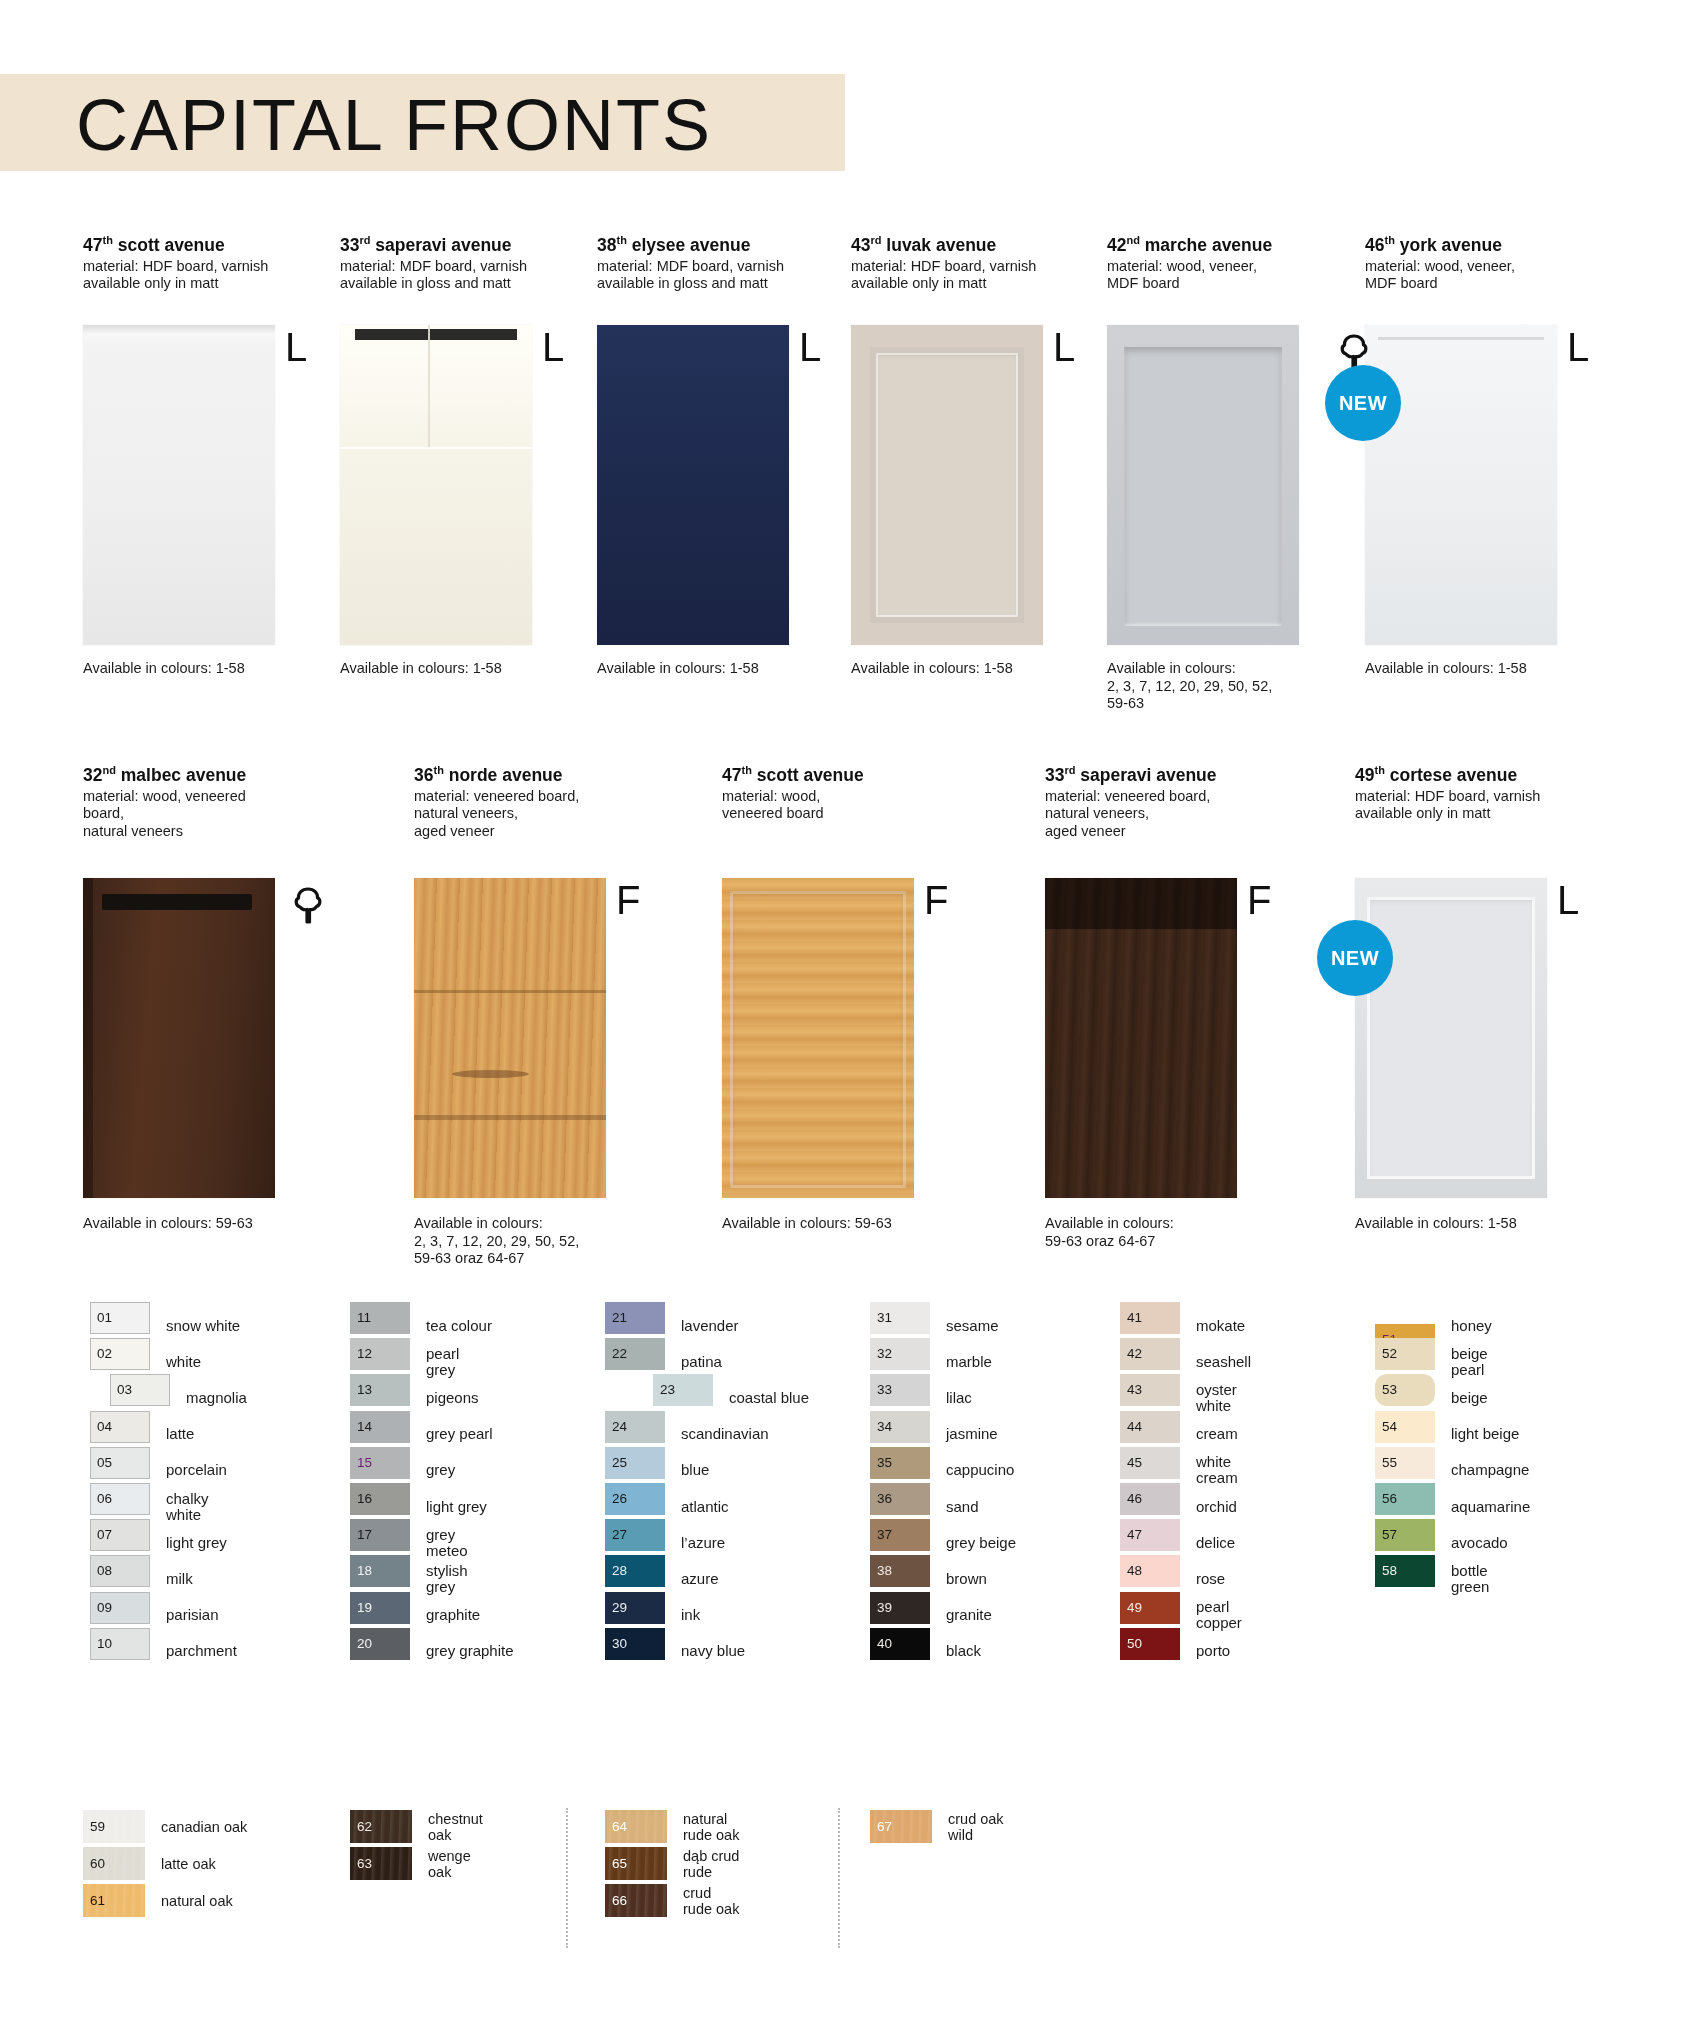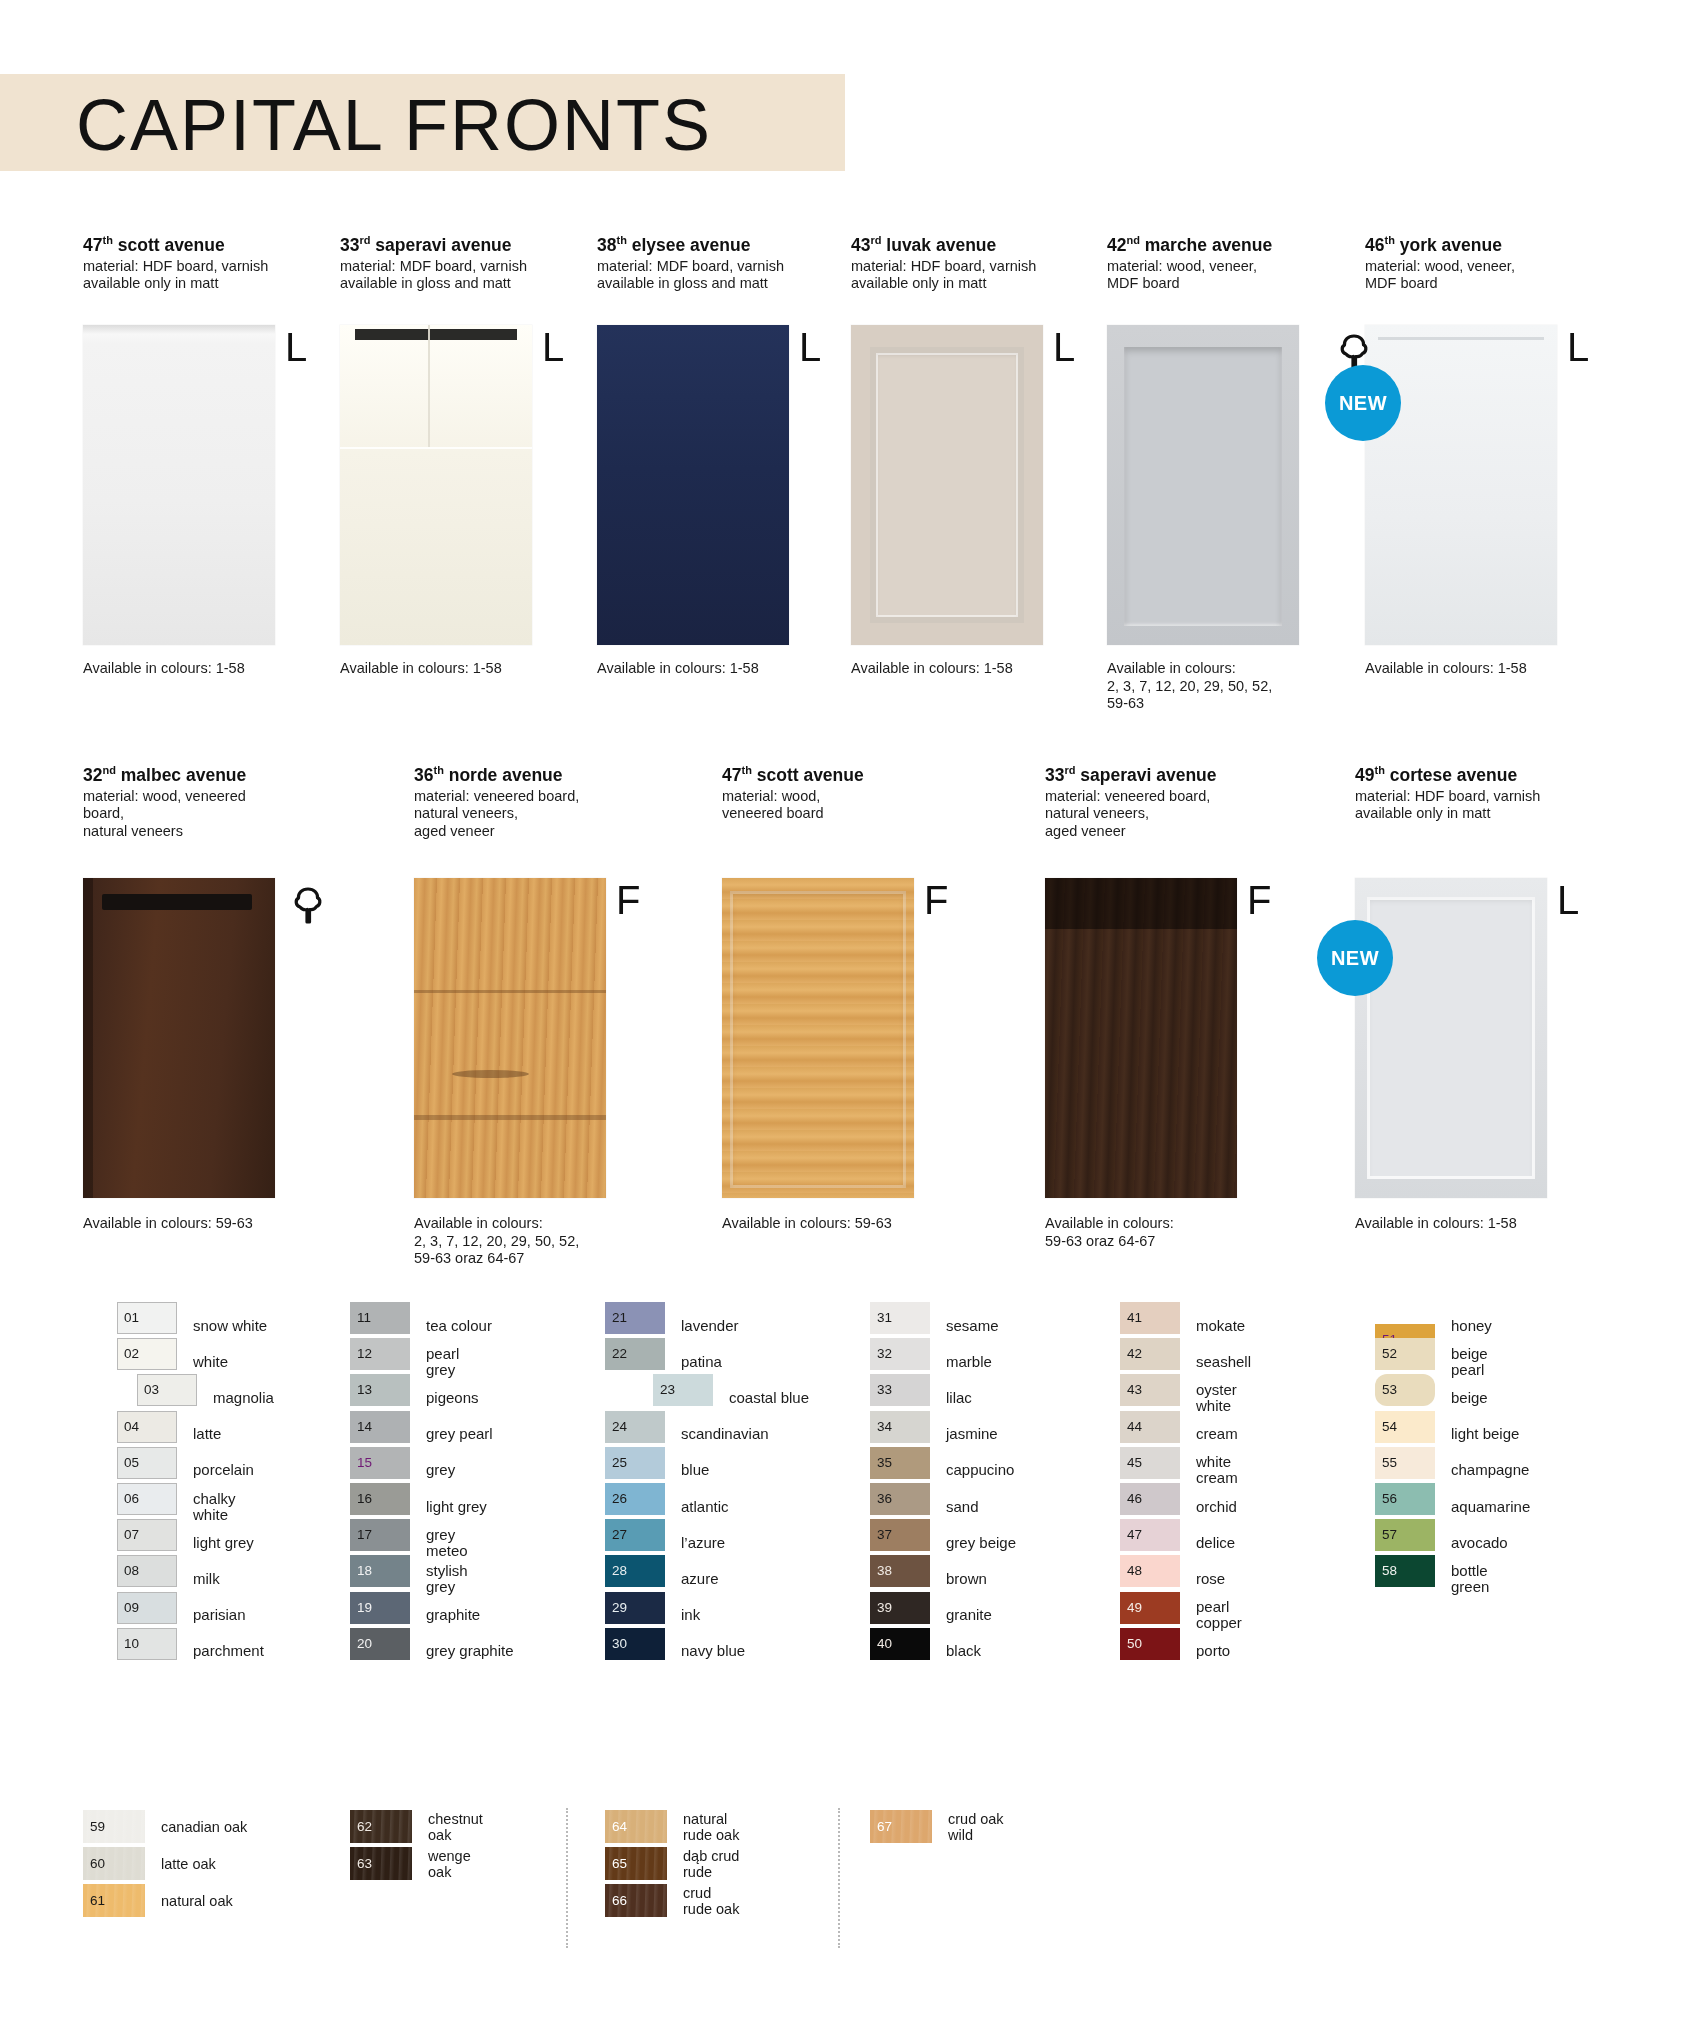--- a/index.html
+++ b/index.html
@@ -250,21 +250,21 @@
         <div class="marker" style="left: 202px; top: 2px;">L</div>
         <div class="badge-new" style="left: -38px; top: 42px;">
           <span>NEW</span>
         </div>
       </div>
       <div class="avail" style="position: absolute; left: 0px; top: 455px; width: 235px;">Available in colours: 1-58</div>
     </div>
   </div>
 
 <div id="swatch-grid">
-    <div class="sw-col" style="left: 97px; top: 1300px; padding-left: 20px;">
+    <div class="sw-col" style="left: 70px; top: 1300px; padding-left: 20px;">
       <div class="sw-row">
         <div class="sw-chip" style="background: rgb(241, 242, 241); color: rgb(26, 26, 26); box-shadow: rgb(185, 185, 185) 0px 0px 0px 1px inset;">01</div>
         <div class="sw-label">snow white</div>
       </div>
       <div class="sw-row">
         <div class="sw-chip" style="background: rgb(245, 244, 238); color: rgb(26, 26, 26); box-shadow: rgb(185, 185, 185) 0px 0px 0px 1px inset;">02</div>
         <div class="sw-label">white</div>
       </div>
       <div class="sw-row">
         <div class="sw-chip" style="background: rgb(238, 238, 234); color: rgb(26, 26, 26); box-shadow: rgb(185, 185, 185) 0px 0px 0px 1px inset; margin-left: 20px;">03</div>

